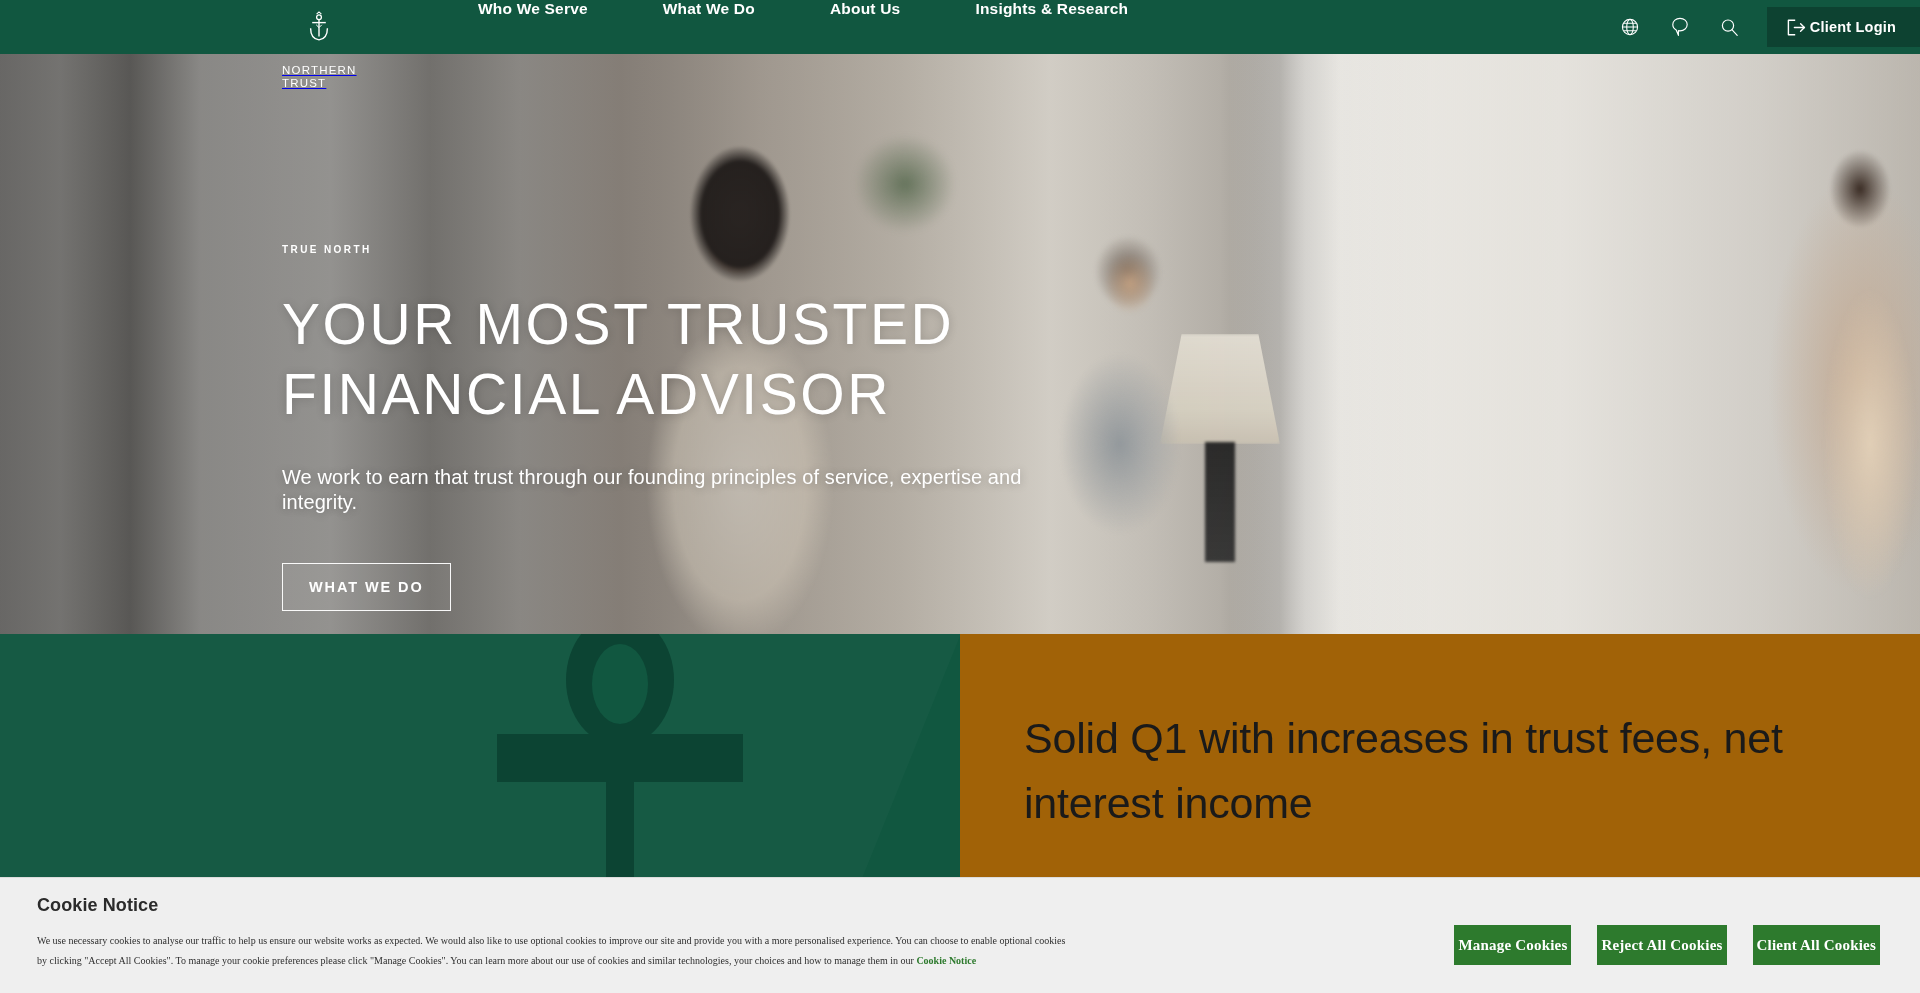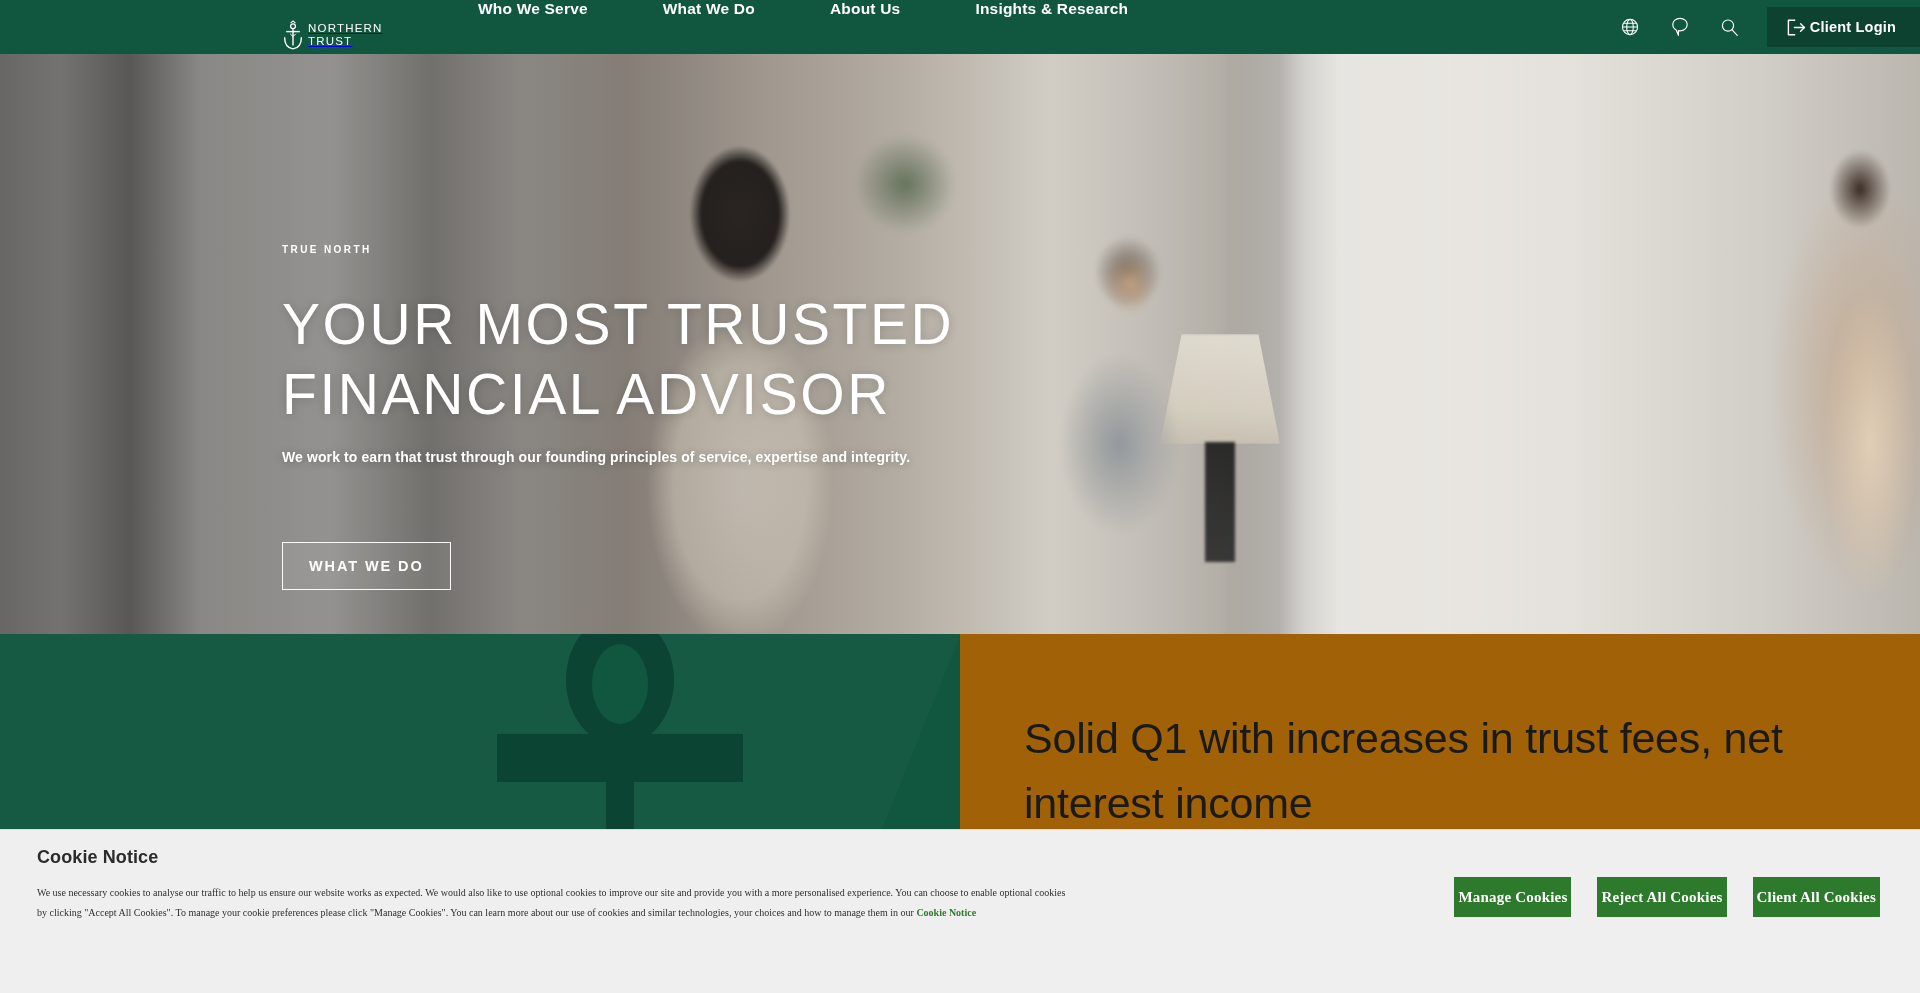--- a/index.html
+++ b/index.html
@@ -15,22 +15,22 @@
 
   
   .navbar {
     position: absolute; top: 0; left: 0;
     width: 1920px; height: 54px;
     background: #115740;
     display: flex; align-items: center;
     z-index: 40;
   }
   .logo-wrap {
-    position: absolute; left: 282px; top: 20px;
-    display: flex; align-items: center; gap: 4px;
+    position: absolute; left: 282px; top: 11px;
+    display: flex; align-items: center; gap: 23px; flex-direction: column;
   }
   .logo-mark { width: 22px; height: 30px; display: block; }
   .logo-text {
     color: #ffffff; font-size: 11.5px; line-height: 13px;
     letter-spacing: 1.2px; font-weight: 500;
     text-transform: uppercase; white-space: pre-line;
   }
   .nav-links {
     position: absolute; left: 478px; top: 0; height: 62px;
     display: flex; gap: 75px;
@@ -151,28 +151,28 @@
     position: absolute; left: 282px; top: 190px; width: 760px; z-index: 5;
   }
   .eyebrow {
     color: #ffffff; font-size: 10px; font-weight: 700;
     letter-spacing: 2.4px; text-transform: uppercase;
     margin-bottom: 34px;
   }
   .hero-title {
     color: #ffffff; font-size: 57px; line-height: 70px;
     font-weight: 300; letter-spacing: 2.6px;
-    text-transform: uppercase; margin-bottom: 16px;
+    text-transform: uppercase; margin-bottom: 36px;
     white-space: pre-line;
     text-shadow: 0 1px 10px rgba(0,0,0,0.18);
   }
   .hero-sub {
-    color: #ffffff; font-size: 14px; line-height: 25px;
-    font-weight: 700; letter-spacing: 0.1px;
-    margin-bottom: 72px;
+    color: #ffffff; font-size: 20px; line-height: 25px;
+    font-weight: 400; letter-spacing: 0.1px;
+    margin-bottom: 48px;
     text-shadow: 0 1px 8px rgba(0,0,0,0.25);
   }
   .hero-cta {
     display: inline-flex; align-items: center; justify-content: center;
     min-width: 168px; height: 48px; padding: 0 26px;
     border: 1px solid rgba(255,255,255,0.95);
     background: rgba(255,255,255,0.06);
     color: #ffffff; font-size: 14.5px; font-weight: 600;
     letter-spacing: 1.9px; text-transform: uppercase;
     cursor: pointer; text-decoration: none;
@@ -203,21 +203,21 @@
     background: #a16207; padding: 72px 96px 0 64px;
   }
   .feature-headline {
     color: #1a1a1a; font-size: 43px; line-height: 65px;
     font-weight: 400; letter-spacing: -0.2px;
   }
 
   
   .cookie {
     position: absolute; left: 0; bottom: 0;
-    width: 1920px; height: 164px;
+    width: 1920px; height: 116px;
     background: #efefef;
     border-top: 1px solid #dcdcdc;
     z-index: 60;
   }
   .cookie-title {
     position: absolute; left: 37px; top: 17px;
     color: #2b2b2b; font-size: 18px; font-weight: 700;
     letter-spacing: 0.1px;
   }
   .cookie-body {

